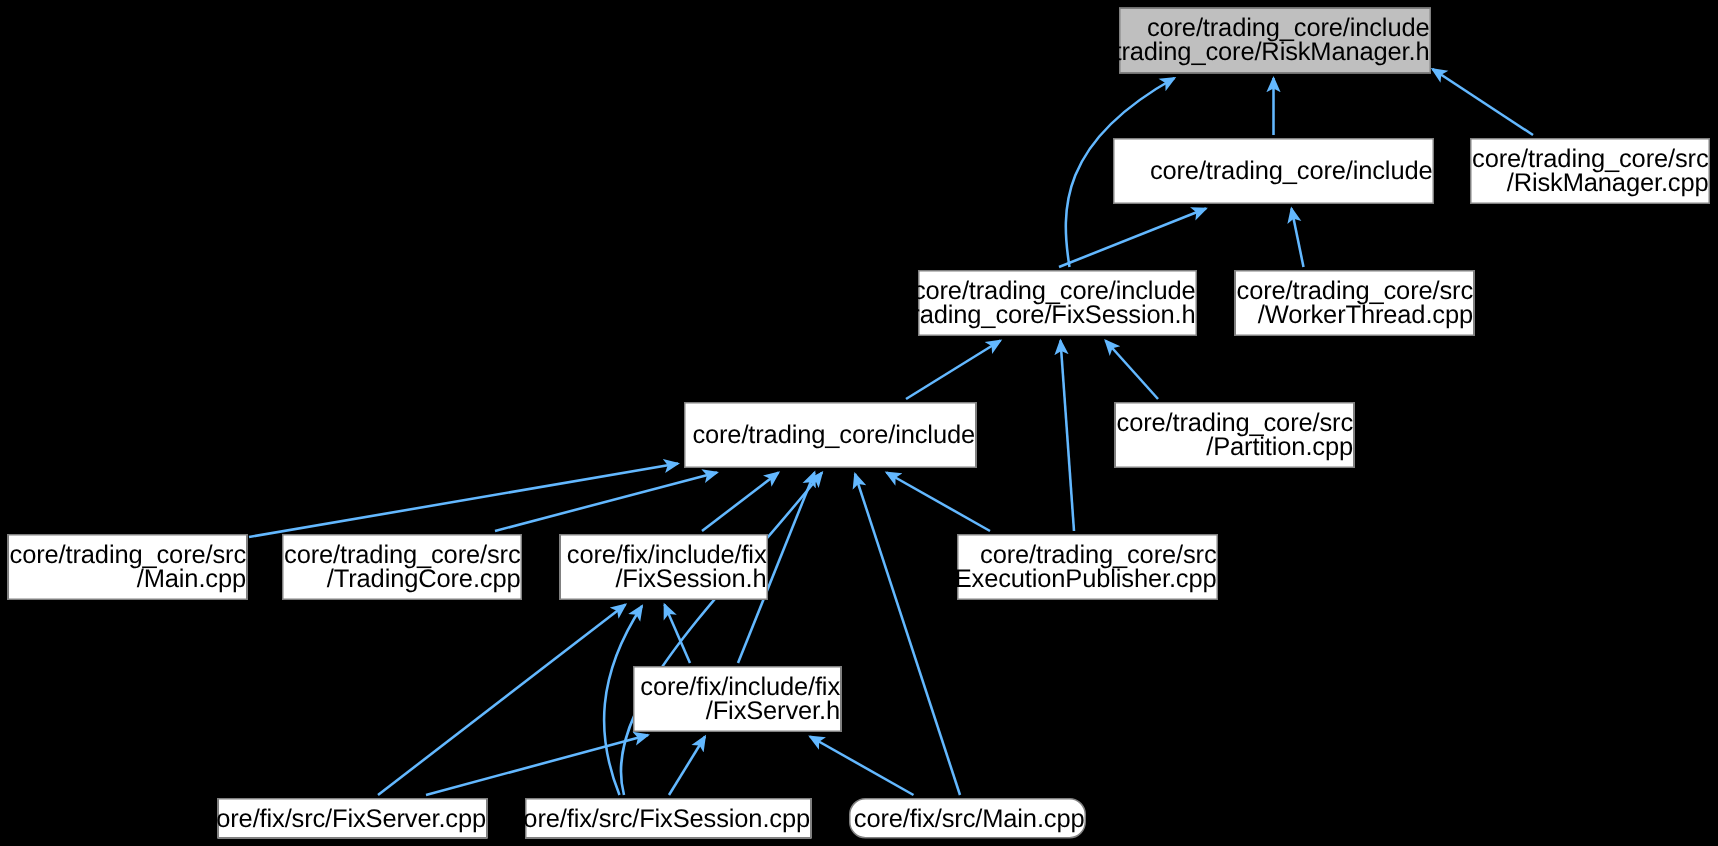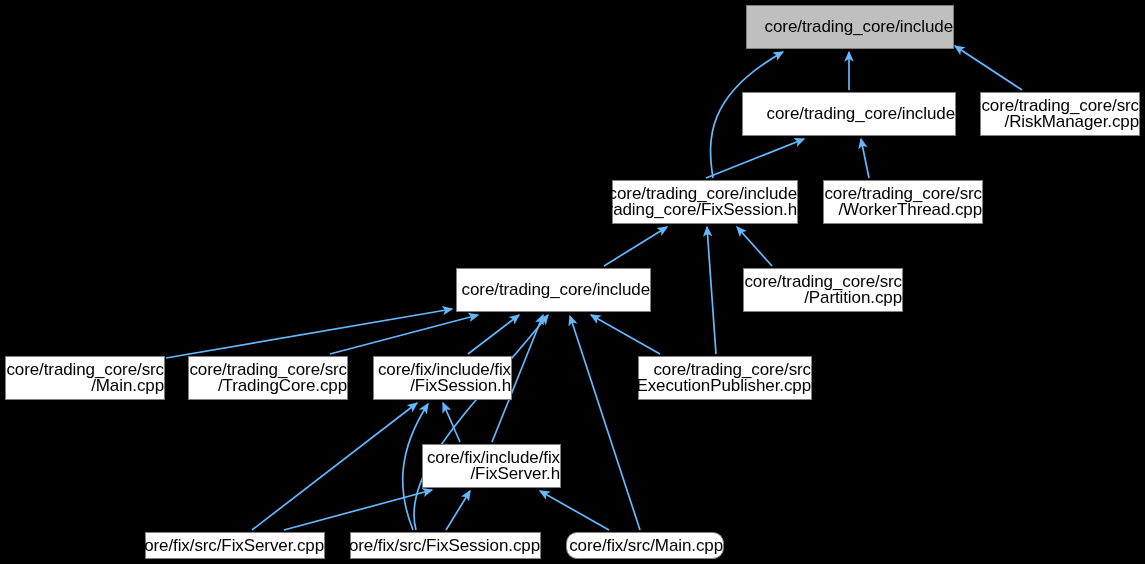--- a/index.html
+++ b/index.html
@@ -78,21 +78,21 @@
         <path d="M 460,442 L 443,403"></path>
         <path d="M 252,530 L 417,403"></path>
         <path d="M 413,530 C 397,490 398,450 428,404"></path>
         <path d="M 284,530 L 432,490"></path>
         <path d="M 446,530 L 470,491"></path>
         <path d="M 609,530 L 540,491"></path>
       </g>
   </svg>
 
   <div id="node-layer">
-      <div class="node root" style="left: 746px; top: 5px; width: 208px; height: 44px;"><span class="ln">core/trading_core/include</span></div>
+      <div class="node root" style="left: 746px; top: 5px; width: 208px; height: 44px;"><span class="ln">core/trading_core/include</span><span class="ln">/trading_core/RiskManager.h</span></div>
       <div class="node" style="left: 742px; top: 92px; width: 214px; height: 44px;"><span class="ln">core/trading_core/include</span></div>
       <div class="node" style="left: 980px; top: 92px; width: 160px; height: 44px;"><span class="ln">core/trading_core/src</span><span class="ln">/RiskManager.cpp</span></div>
       <div class="node" style="left: 612px; top: 180px; width: 186px; height: 44px;"><span class="ln">core/trading_core/include</span><span class="ln">/trading_core/FixSession.h</span></div>
       <div class="node" style="left: 823px; top: 180px; width: 160px; height: 44px;"><span class="ln">core/trading_core/src</span><span class="ln">/WorkerThread.cpp</span></div>
       <div class="node" style="left: 456px; top: 268px; width: 195px; height: 44px;"><span class="ln">core/trading_core/include</span></div>
       <div class="node" style="left: 743px; top: 268px; width: 160px; height: 44px;"><span class="ln">core/trading_core/src</span><span class="ln">/Partition.cpp</span></div>
       <div class="node" style="left: 5px; top: 356px; width: 160px; height: 44px;"><span class="ln">core/trading_core/src</span><span class="ln">/Main.cpp</span></div>
       <div class="node" style="left: 188px; top: 356px; width: 160px; height: 44px;"><span class="ln">core/trading_core/src</span><span class="ln">/TradingCore.cpp</span></div>
       <div class="node" style="left: 373px; top: 356px; width: 139px; height: 44px;"><span class="ln">core/fix/include/fix</span><span class="ln">/FixSession.h</span></div>
       <div class="node" style="left: 638px; top: 356px; width: 174px; height: 44px;"><span class="ln">core/trading_core/src</span><span class="ln">/ExecutionPublisher.cpp</span></div>

